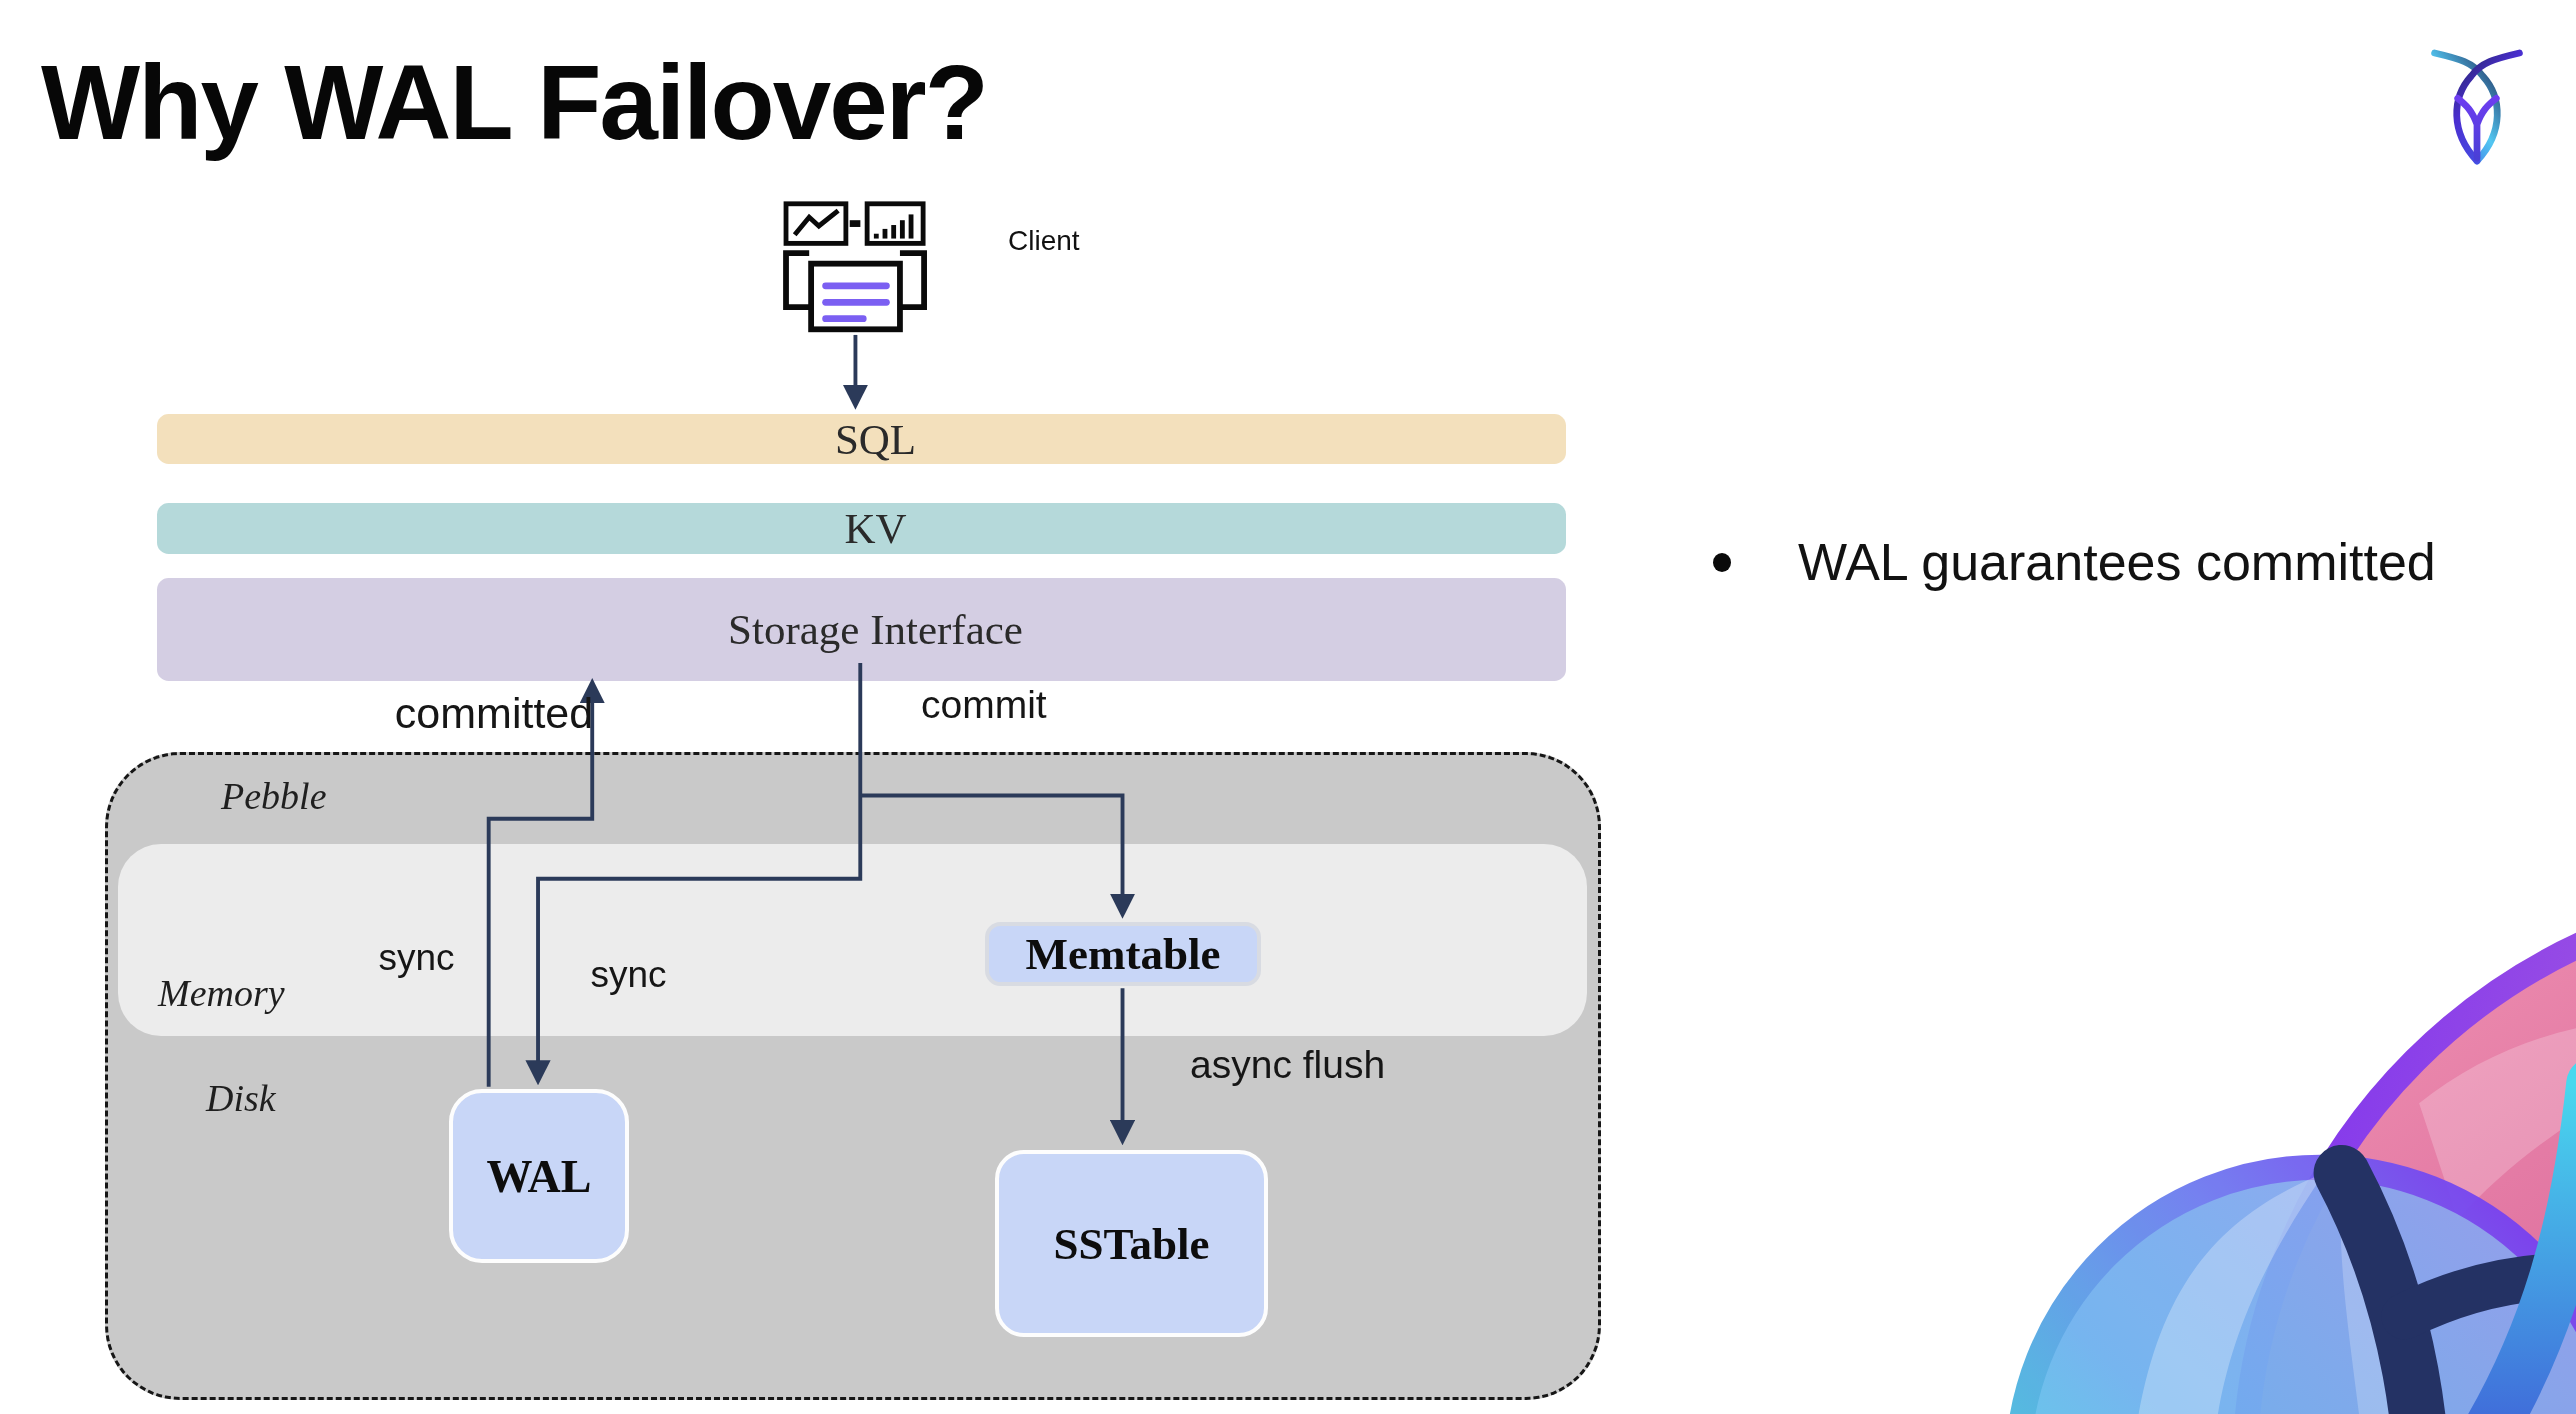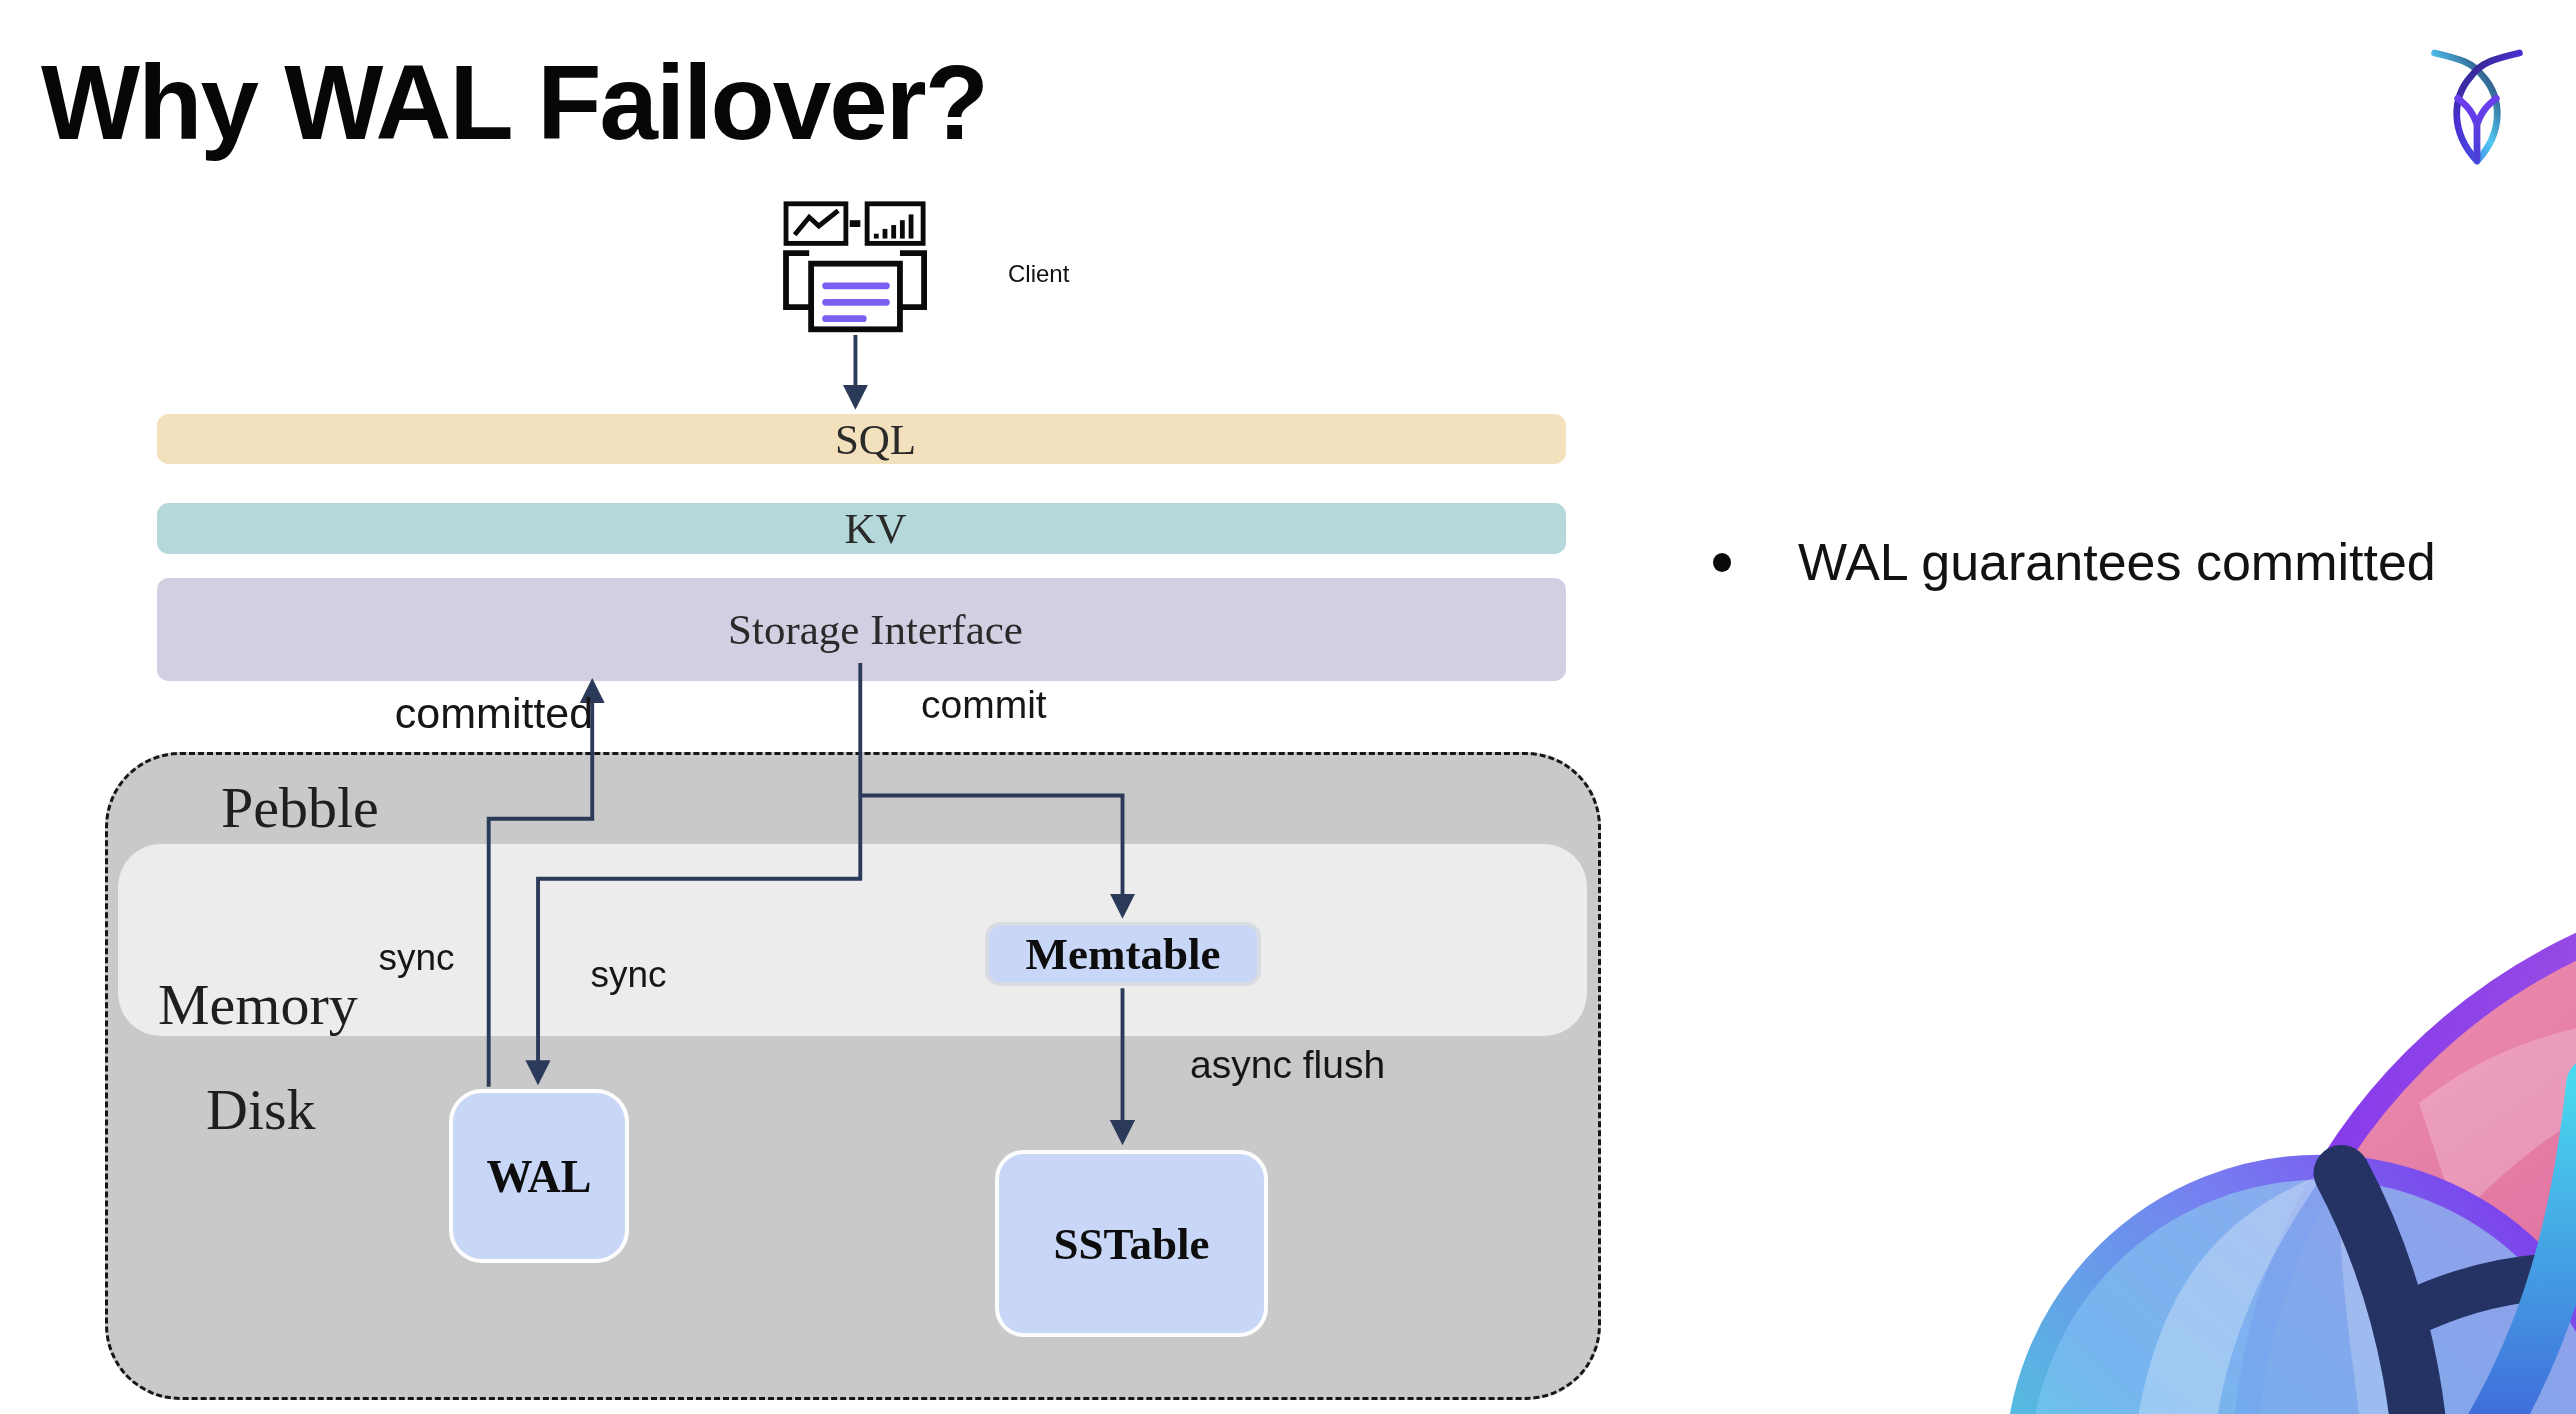--- a/index.html
+++ b/index.html
@@ -30,42 +30,42 @@
   
   .pebble{
     left:105px; top:752px; width:1496px; height:648px;
     background:var(--pebble-fill); border:3.9px dashed #161616; border-radius:75px;
   }
   .memory-band{
     left:118px; top:844px; width:1469px; height:192px;
     background:var(--memory-fill); border-radius:43px;
   }
   .zone-label{
-    font-family:"Liberation Serif", serif; font-size:58px; color:#1f1f1f; line-height:1.1;
+    font-family:"Liberation Serif", serif; font-size:38px; color:#1f1f1f; line-height:1.1;font-style:italic;
   }
   .lbl-pebble{left:221px; top:776px;}
   .lbl-memory{left:158px; top:973px;}
   .lbl-disk{left:206px; top:1078px;}
   
   .bluebox{
     background:var(--box-blue); border:4.8px solid #fdfdfd; border-radius:29px;
     display:flex; align-items:center; justify-content:center;
     font-family:"Liberation Serif", serif; font-weight:bold; color:#0d0d0d;
   }
   .box-wal{left:449px; top:1089px; width:180px; height:174px; font-size:46px; border-radius:33px;}
   .box-memtable{left:985px; top:922px; width:276px; height:64px; font-size:45px; border-radius:15.5px; border-color:#d8dbe2;}
   .box-sstable{left:995px; top:1150px; width:273px; height:187px; font-size:45px;}
   
   .flow-label{font-family:"Liberation Sans", sans-serif; color:#161616;}
   .lbl-committed{left:373px; top:689px; width:242px; text-align:center; font-size:43px;}
   .lbl-commit{left:921px; top:683px; font-size:39px;}
   .lbl-sync1{left:339px; top:937px; width:155px; text-align:center; font-size:37px;}
   .lbl-sync2{left:551px; top:954px; width:155px; text-align:center; font-size:37px;}
   .lbl-async{left:1190px; top:1043px; font-size:39px;}
-  .lbl-client{left:1008px; top:225px; font-size:24px; color:#111;margin-top:35px;}
+  .lbl-client{left:1008px; top:225px; font-size:28px; color:#111;}
   
   svg.arrows{left:0; top:0; pointer-events:none;}
   svg.arrows path.flow{fill:none; stroke:var(--arrow-navy); stroke-width:4px;}
   .ah{fill:var(--arrow-navy);}
   
   .bullets{left:1709px; top:531px; width:832px; list-style:none;}
   .bullets li{display:flex; align-items:flex-start; margin-bottom:39px;}
   .bullet-dot{
     width:33px; flex:0 0 33px; margin-right:56px; margin-top:22px;
     height:19.4px; display:block;

